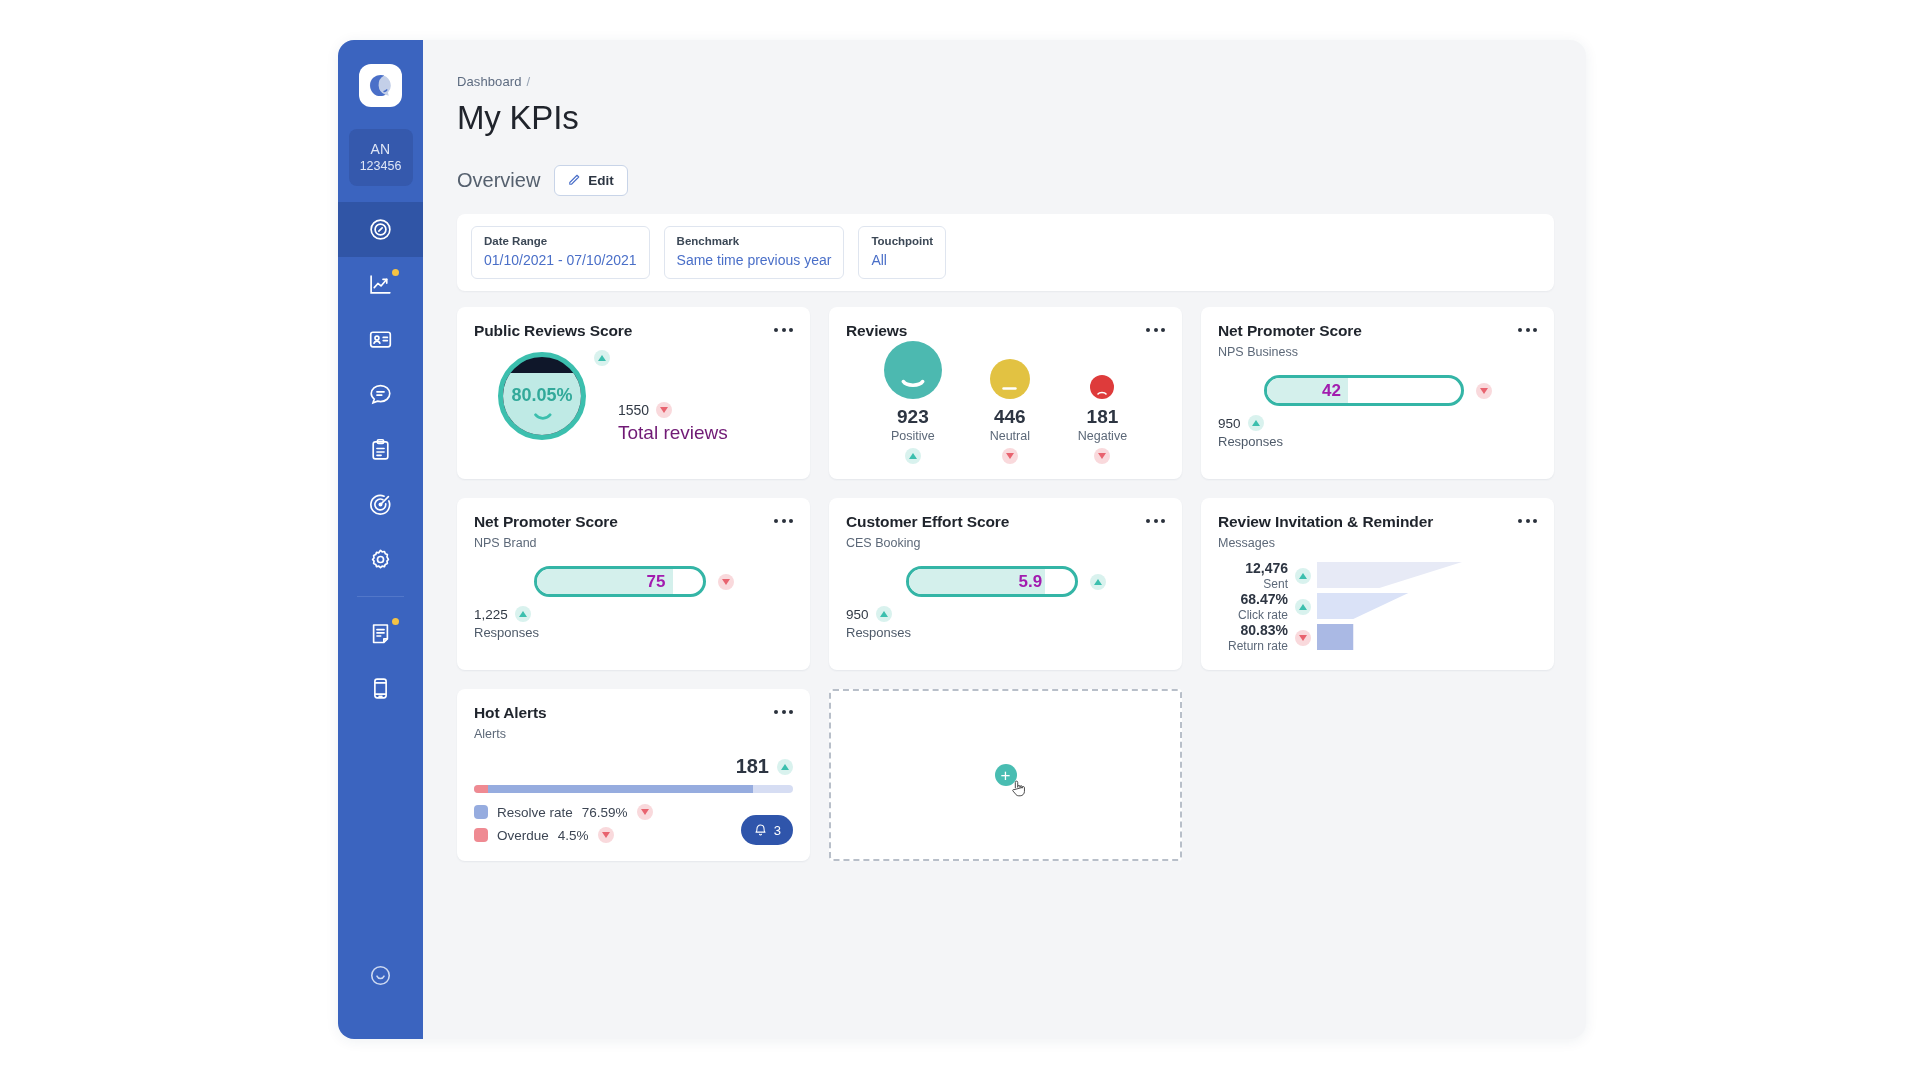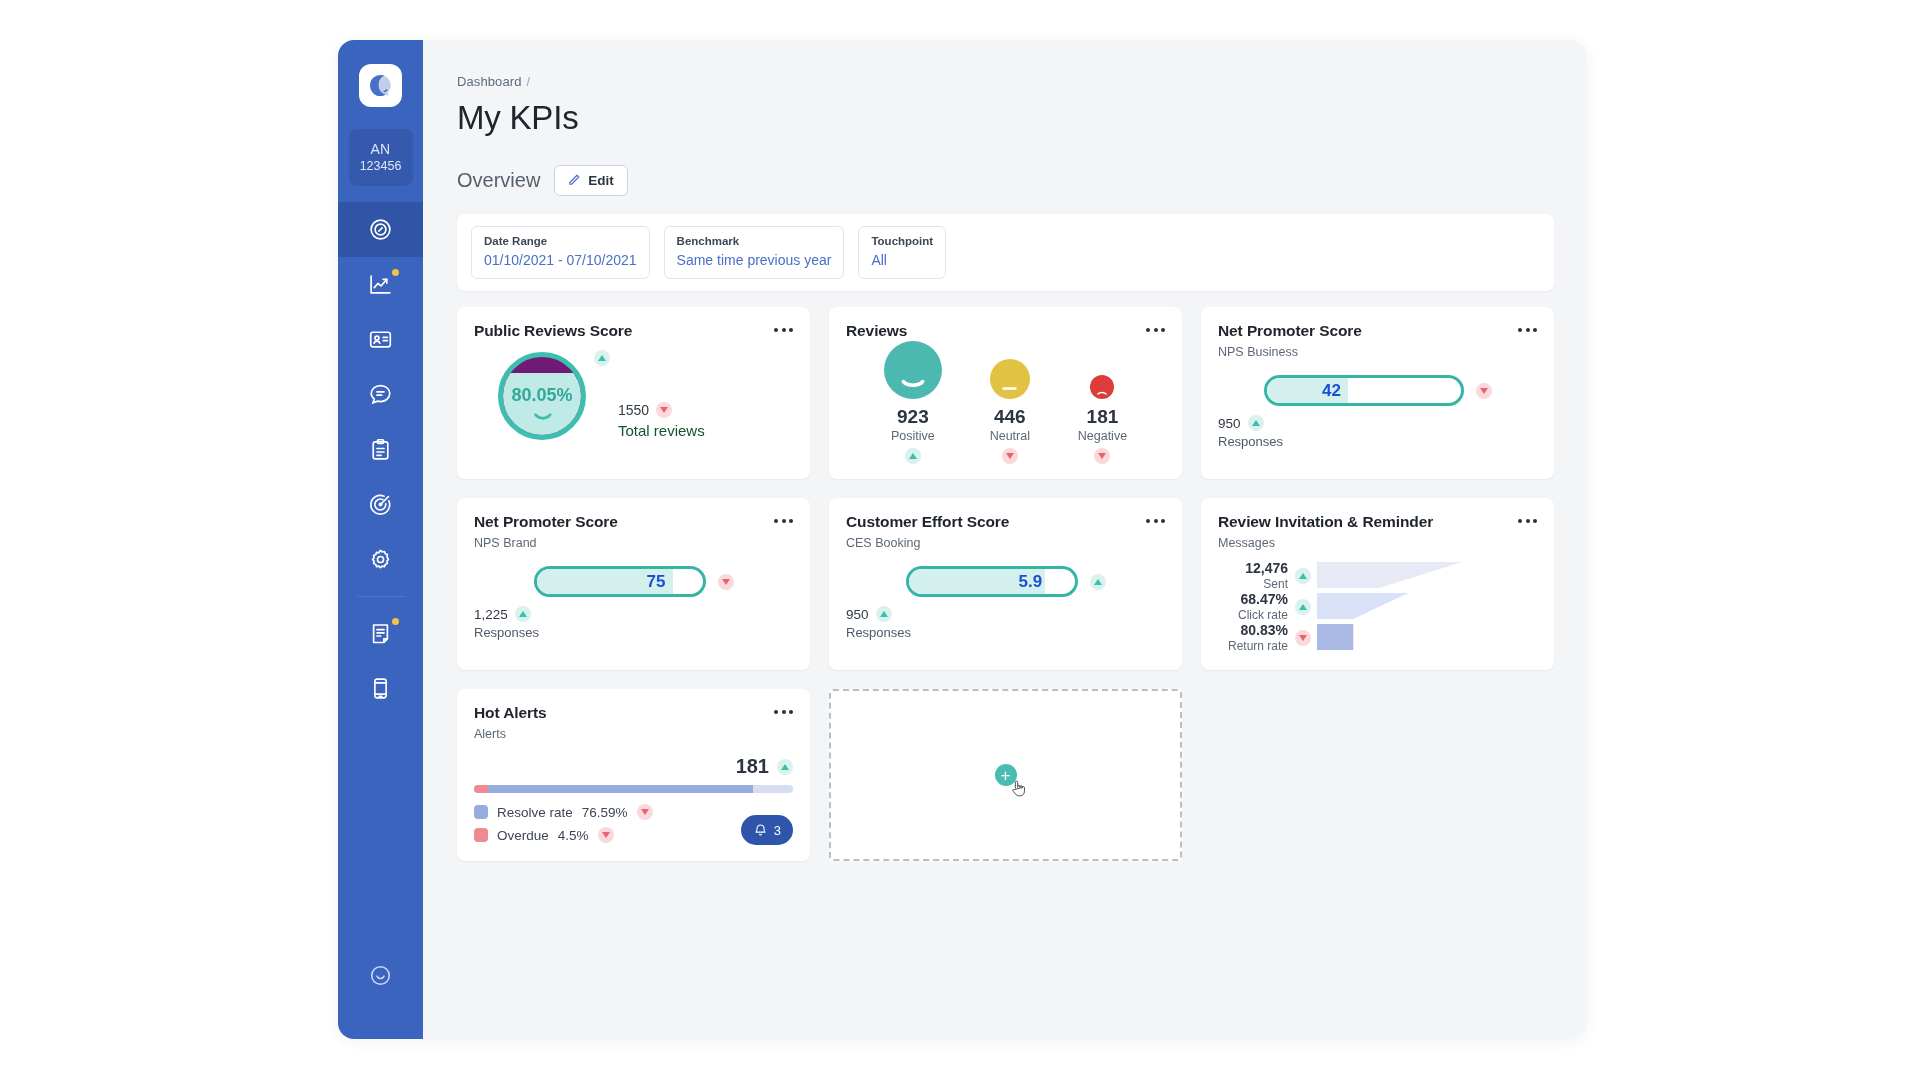--- a/index.html
+++ b/index.html
@@ -109,49 +109,49 @@
   .trend.down{background:#f9d9dc;}
   .trend i{display:block;width:0;height:0;}
   .trend.up i{border-left:4px solid transparent;border-right:4px solid transparent;border-bottom:6px solid #3cbfae;}
   .trend.down i{border-left:4px solid transparent;border-right:4px solid transparent;border-top:6px solid #e8636f;}
 
   
   .prs-body{display:flex;align-items:flex-start;margin-top:6px;}
   .gauge-wrap{position:relative;width:96px;height:96px;margin-left:24px;margin-top:6px;}
   .gauge{
     width:88px;height:88px;border-radius:50%;
-    border:5px solid #3cbfae;background:#701a75;
+    border:5px solid #3cbfae;background:#0f172a;
     position:relative;overflow:hidden;
     display:flex;align-items:center;justify-content:center;
   }
   .gauge-fill{position:absolute;left:0;right:0;bottom:0;background:#bfeae5;}
   .gauge-val{position:relative;font-size:18px;font-weight:700;color:#32a99a;z-index:2;margin-bottom:2px;}
   .gauge-smile{position:absolute;bottom:13px;left:50%;transform:translateX(-50%);z-index:2;}
   .gauge-badge{position:absolute;top:-2px;right:-16px;}
   .prs-side{margin-left:24px;margin-top:56px;}
   .prs-num{display:flex;align-items:center;gap:7px;font-size:14px;color:#323a46;}
-  .prs-cap{font-size:15px;color:#14532d;margin-top:4px;}
+  .prs-cap{font-size:19px;color:#701a75;margin-top:4px;}
 
   
   .rev-body{display:flex;justify-content:space-around;align-items:flex-end;margin-top:4px;padding:0 14px;height:120px;}
   .rev-item{display:flex;flex-direction:column;align-items:center;}
   .rev-circle{border-radius:50%;position:relative;display:flex;align-items:flex-end;justify-content:center;}
   .rev-num{font-size:19px;font-weight:700;color:#2d3542;margin-top:7px;}
   .rev-cap{font-size:12.5px;color:#5c6878;margin-top:1px;}
   .rev-trend{margin-top:5px;}
 
   
   .pill-row{display:flex;align-items:center;justify-content:center;gap:12px;margin-top:16px;}
   .pill{
     height:31px;border:3px solid #34b5a6;border-radius:17px;
     background:#fff;position:relative;overflow:hidden;
     display:flex;align-items:center;
   }
   .pill-fill{position:absolute;left:0;top:0;bottom:0;background:#d4f0ec;}
-  .pill-val{position:relative;font-size:17px;font-weight:700;color:#1d4ed8;z-index:2;}
+  .pill-val{position:relative;font-size:17px;font-weight:700;color:#a21caf;z-index:2;}
   .resp-row{position:absolute;left:17px;bottom:30px;}
   .resp-num{display:flex;align-items:center;gap:7px;font-size:13.5px;color:#323a46;}
   .resp-cap{font-size:13px;color:#4e5a69;margin-top:3px;}
 
   
   .funnel{display:flex;margin-top:12px;padding-left:10px;}
   .funnel-labels{display:flex;flex-direction:column;gap:5px;align-items:flex-end;padding-top:1px;}
   .funnel-lab{display:flex;align-items:center;gap:7px;}
   .funnel-txt{text-align:right;}
   .funnel-val{font-size:14px;font-weight:700;color:#2d3542;line-height:17px;}

